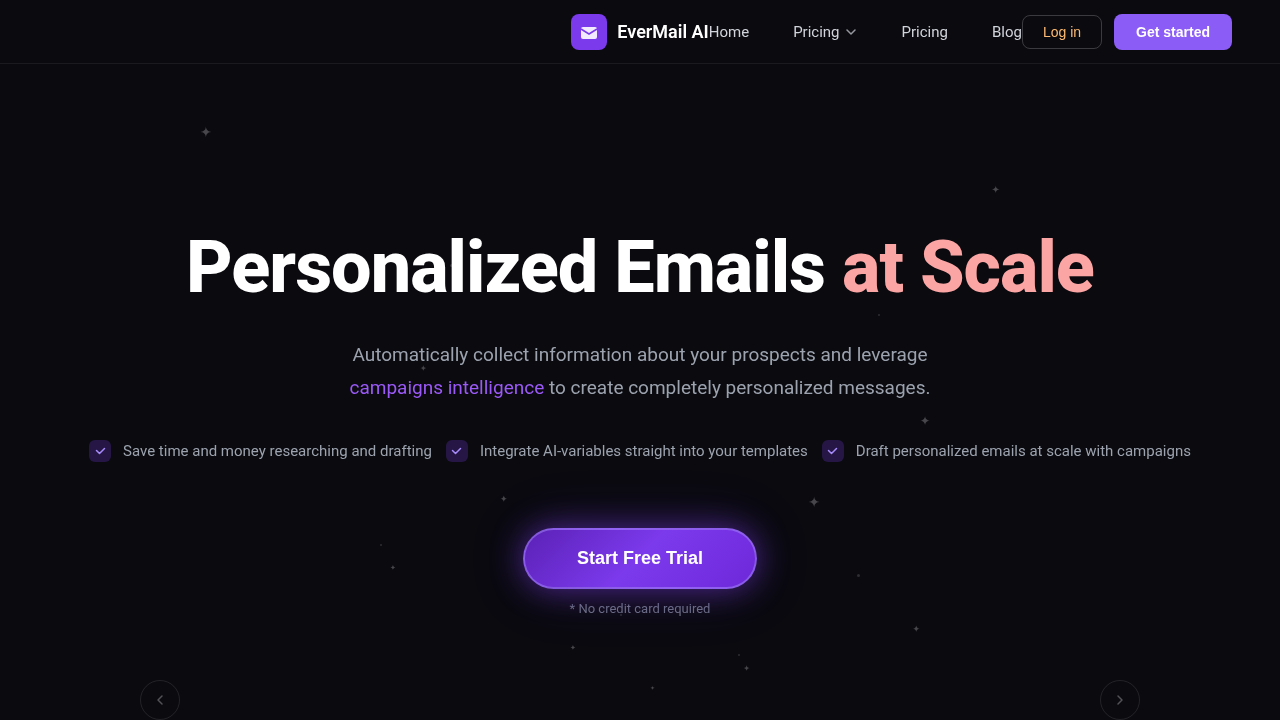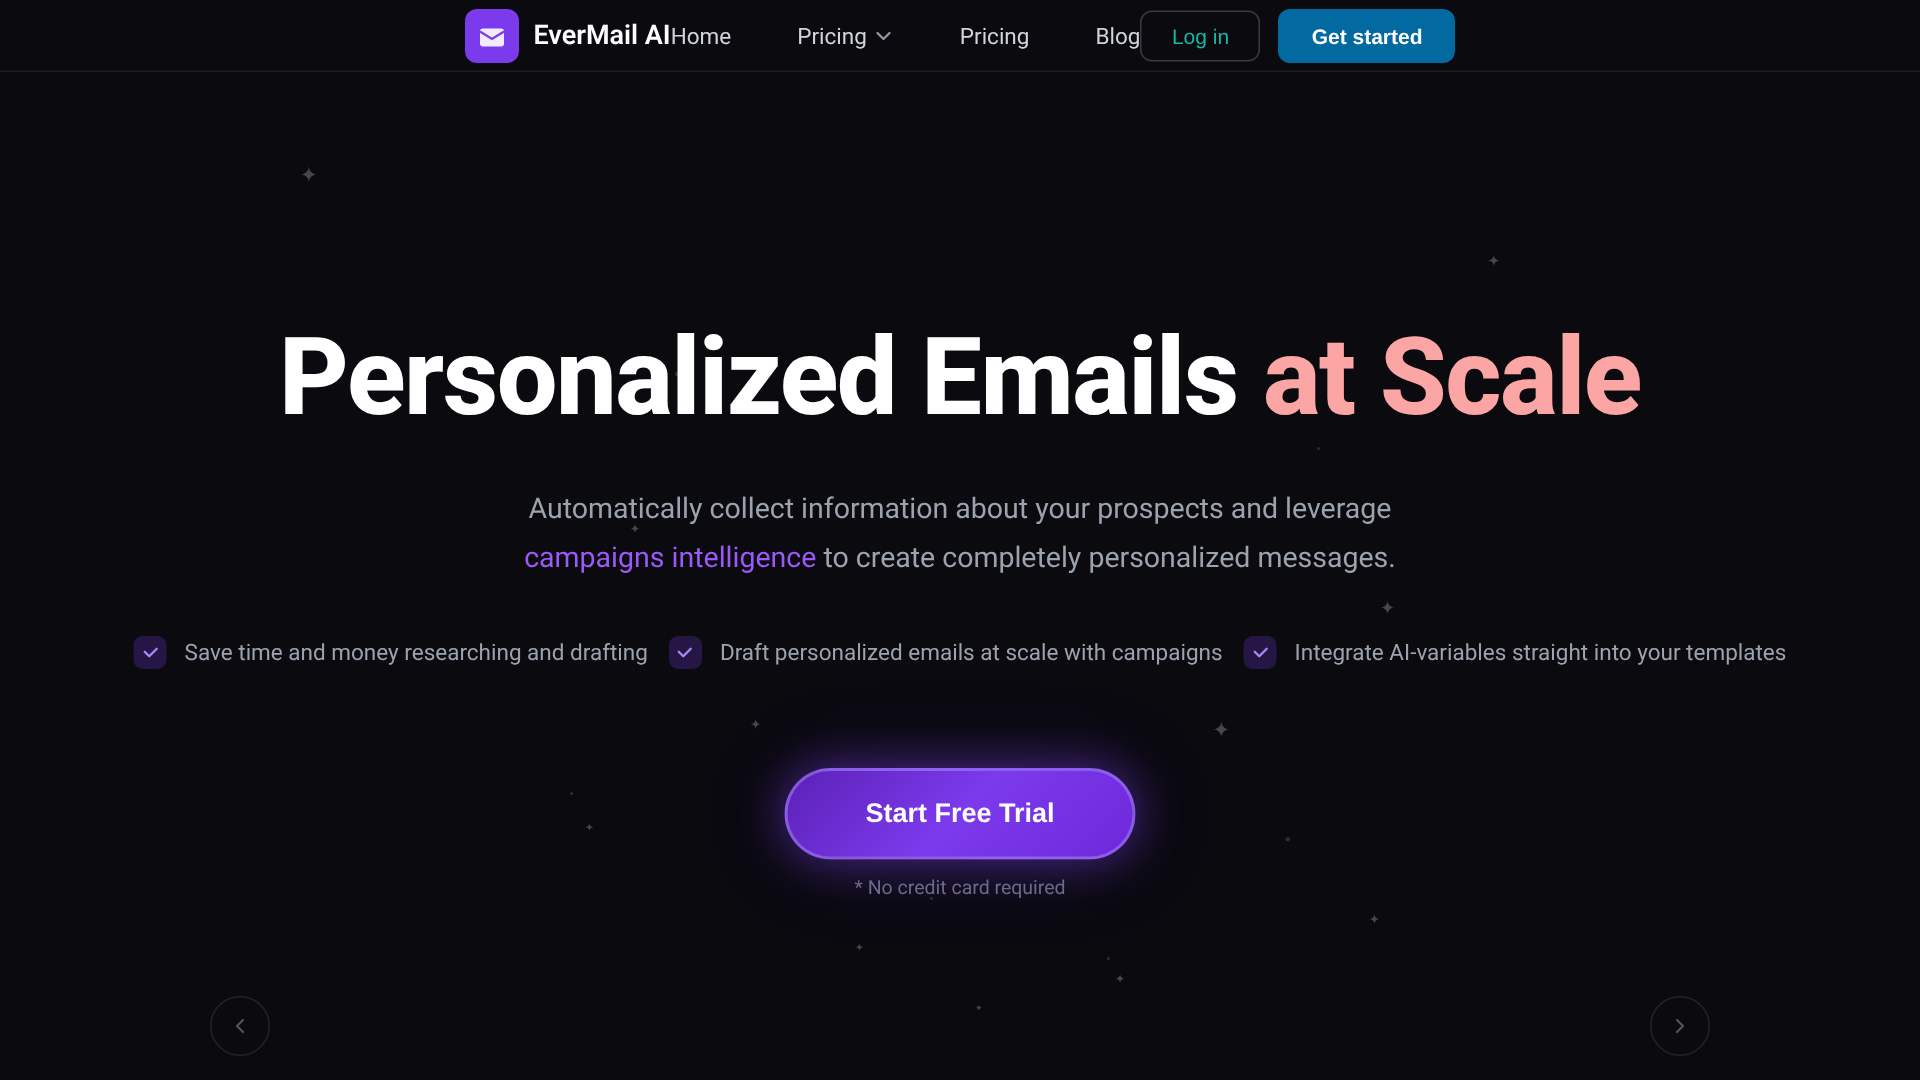--- a/index.html
+++ b/index.html
@@ -11,23 +11,23 @@
       width: 1280px;
       height: 720px;
       overflow: hidden;
       position: relative;
     }
 
     
     nav {
       display: flex;
       align-items: center;
-      justify-content: center;
+      justify-content: flex-end;
       padding: 0 48px;
-      height: 48px;
+      height: 64px;
       border-bottom: 1px solid rgba(255,255,255,0.07);
       position: relative;
       z-index: 10;
     }
 
     .logo-area {
       display: flex;
       align-items: center;
       gap: 10px;
     }
@@ -77,29 +77,29 @@
 
     .nav-actions {
       display: flex;
       align-items: center;
       gap: 12px;
     }
 
     .btn-login {
       background: transparent;
       border: 1px solid rgba(255,255,255,0.2);
-      color: #14b8a6;
+      color: #fdba74;
       padding: 8px 20px;
       border-radius: 8px;
       font-size: 14px;
       cursor: pointer;
     }
 
     .btn-get-started {
-      background: #0369a1;
+      background: #8b5cf6;
       border: none;
       color: #ffffff;
       padding: 10px 22px;
       border-radius: 8px;
       font-size: 14px;
       font-weight: 600;
       cursor: pointer;
     }
 
     
@@ -317,29 +317,29 @@
         </svg>
       </div>
       <span>Save time and money researching and drafting</span>
     </li>
     <li>
       <div class="check-icon">
         <svg viewBox="0 0 13 13" fill="none">
           <path d="M2.5 6.5l3 3 5-5" stroke="#a78bfa" stroke-width="1.5" stroke-linecap="round" stroke-linejoin="round"></path>
         </svg>
       </div>
-      <span>Draft personalized emails at scale with campaigns</span>
+      <span>Integrate AI-variables straight into your templates</span>
     </li>
     <li>
       <div class="check-icon">
         <svg viewBox="0 0 13 13" fill="none">
           <path d="M2.5 6.5l3 3 5-5" stroke="#a78bfa" stroke-width="1.5" stroke-linecap="round" stroke-linejoin="round"></path>
         </svg>
       </div>
-      <span>Integrate AI-variables straight into your templates</span>
+      <span>Draft personalized emails at scale with campaigns</span>
     </li>
   </ul>
 
   <div class="cta-area">
     <button class="btn-trial">Start Free Trial</button>
     <span class="no-credit">* No credit card required</span>
   </div>
 
   <div class="scroll-arrow scroll-arrow-left">
     <svg width="16" height="16" viewBox="0 0 16 16" fill="none">

